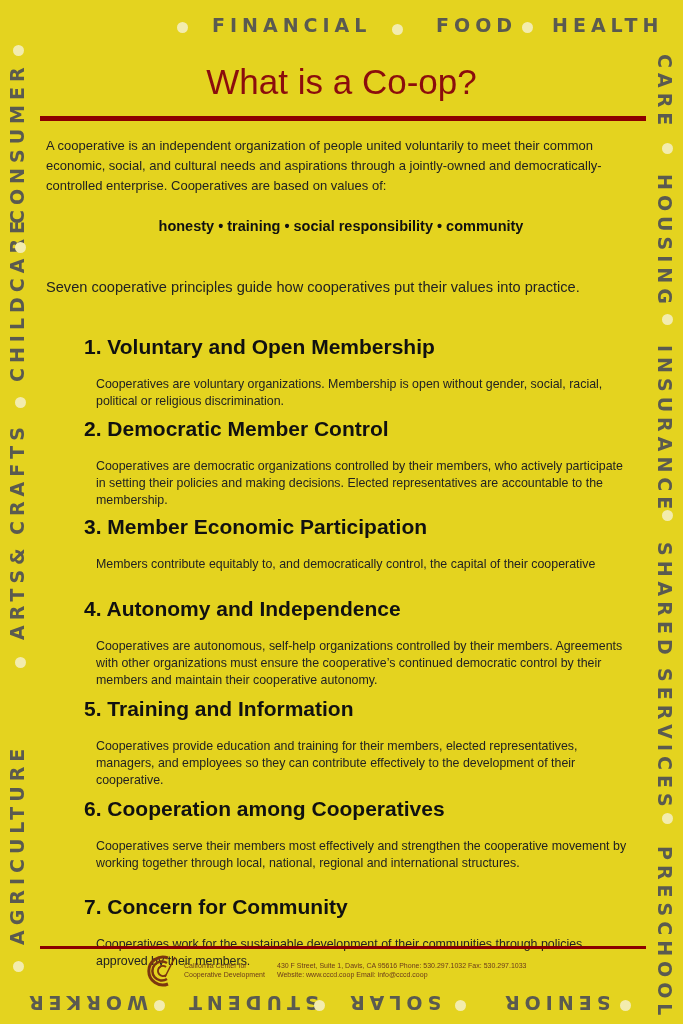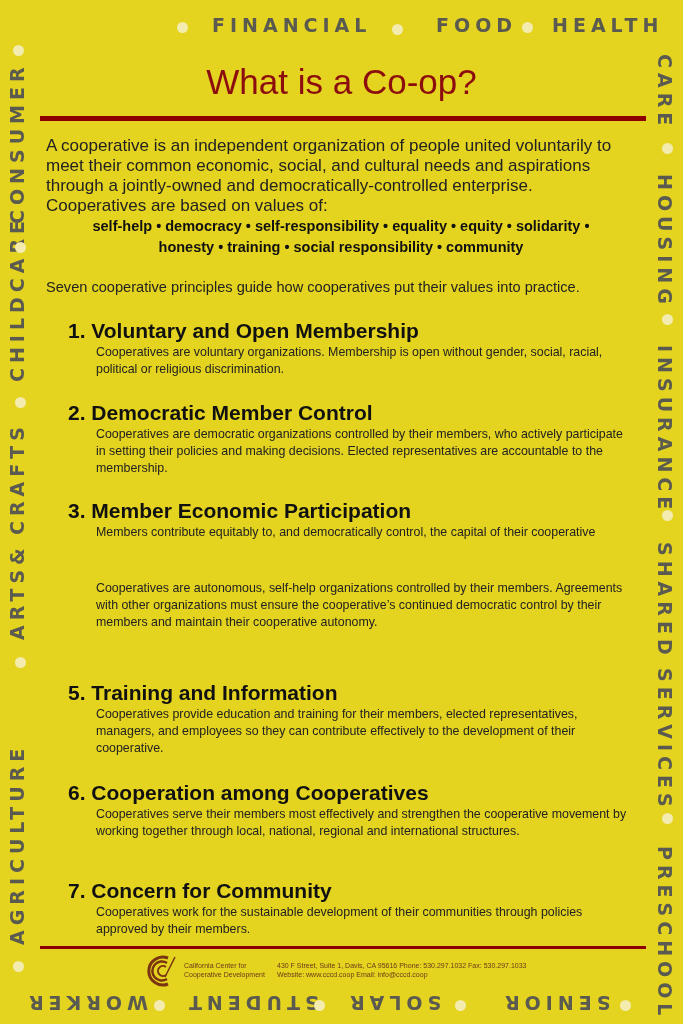--- a/index.html
+++ b/index.html
@@ -40,29 +40,29 @@
 
     .title {
       position: absolute; top: 62px; left: 0; width: 683px; text-align: center;
       font-size: 35px; color: #8b0d0d; font-family: "Liberation Sans", sans-serif;
     }
     .rule {
       position: absolute; left: 40px; width: 606px; height: 5px; background: #8b0000;
     }
     .rule.thin { height: 3px; }
     .content { position: absolute; left: 46px; width: 580px; }
-    .intro { top: 136px; font-size: 17px; line-height: 20px; color: #222; }
+    .intro { top: 136px; font-size: 13px; line-height: 20px; color: #222; }
     .values {
       position: absolute; top: 216px; left: 46px; width: 590px; text-align: center;
       font-weight: bold; font-size: 14.5px; line-height: 21px; color: #111;
     }
     .seven { top: 279px; font-size: 14.6px; color: #222; }
     .principle { position: absolute; left: 68px; width: 560px; }
     .principle h2 {
-      margin: 0; font-size: 21px; font-weight: bold; color: #111; line-height: 26px;
+      margin: 16px; font-size: 21px; font-weight: bold; color: #111; line-height: 26px;
     }
     .principle p {
       margin: 0 0 0 28px; font-size: 12.4px; line-height: 17px; color: #222;
     }
     .footer { position: absolute; top: 955px; left: 146px; height: 30px; width: 400px; }
     .logo { position: absolute; left: 0; top: 0; width: 34px; height: 32px; }
     .org { position: absolute; left: 38px; top: 6px; font-size: 7px; line-height: 9px; color: #6a3a1a; }
     .contact { position: absolute; left: 131px; top: 6px; font-size: 7px; line-height: 9px; color: #6a3a1a; white-space: nowrap; }
   </style>
 </head>
@@ -113,38 +113,38 @@
   <span class="dot" style="left:455px;top:8px"></span>
   <span class="border-word" style="left:500px;top:0">SENIOR</span>
   <span class="dot" style="left:620px;top:8px"></span>
 </div>
 
 <div class="title">What is a Co-op?</div>
 <div class="rule" style="top:116px"></div>
 
 <div class="content intro">A cooperative is an independent organization of people united voluntarily to meet their common economic, social, and cultural needs and aspirations through a jointly-owned and democratically-controlled enterprise. Cooperatives are based on values of:</div>
 <div class="values">
-  <div>self-help • democracy • self-responsibility • equality • equity • solidarity •</div>
   <div>honesty • training • social responsibility • community</div>
 </div>
 <div class="content seven">Seven cooperative principles guide how cooperatives put their values into practice.</div>
 
 <div class="principle" style="top:318px">
   <h2>1. Voluntary and Open Membership</h2>
   <p>Cooperatives are voluntary organizations. Membership is open without gender, social, racial, political or religious discrimination.</p>
 </div>
 <div class="principle" style="top:400px">
   <h2>2. Democratic Member Control</h2>
   <p>Cooperatives are democratic organizations controlled by their members, who actively participate in setting their policies and making decisions. Elected representatives are accountable to the membership.</p>
 </div>
 <div class="principle" style="top:498px">
   <h2>3. Member Economic Participation</h2>
   <p>Members contribute equitably to, and democratically control, the capital of their cooperative</p>
 </div>
 <div class="principle" style="top:580px">
+  <h2>4. Autonomy and Independence</h2>
   <p>Cooperatives are autonomous, self-help organizations controlled by their members. Agreements with other organizations must ensure the cooperative’s continued democratic control by their members and maintain their cooperative autonomy.</p>
 </div>
 <div class="principle" style="top:680px">
   <h2>5. Training and Information</h2>
   <p>Cooperatives provide education and training for their members, elected representatives, managers, and employees so they can contribute effectively to the development of their cooperative.</p>
 </div>
 <div class="principle" style="top:780px">
   <h2>6. Cooperation among Cooperatives</h2>
   <p>Cooperatives serve their members most effectively and strengthen the cooperative movement by working together through local, national, regional and international structures.</p>
 </div>

